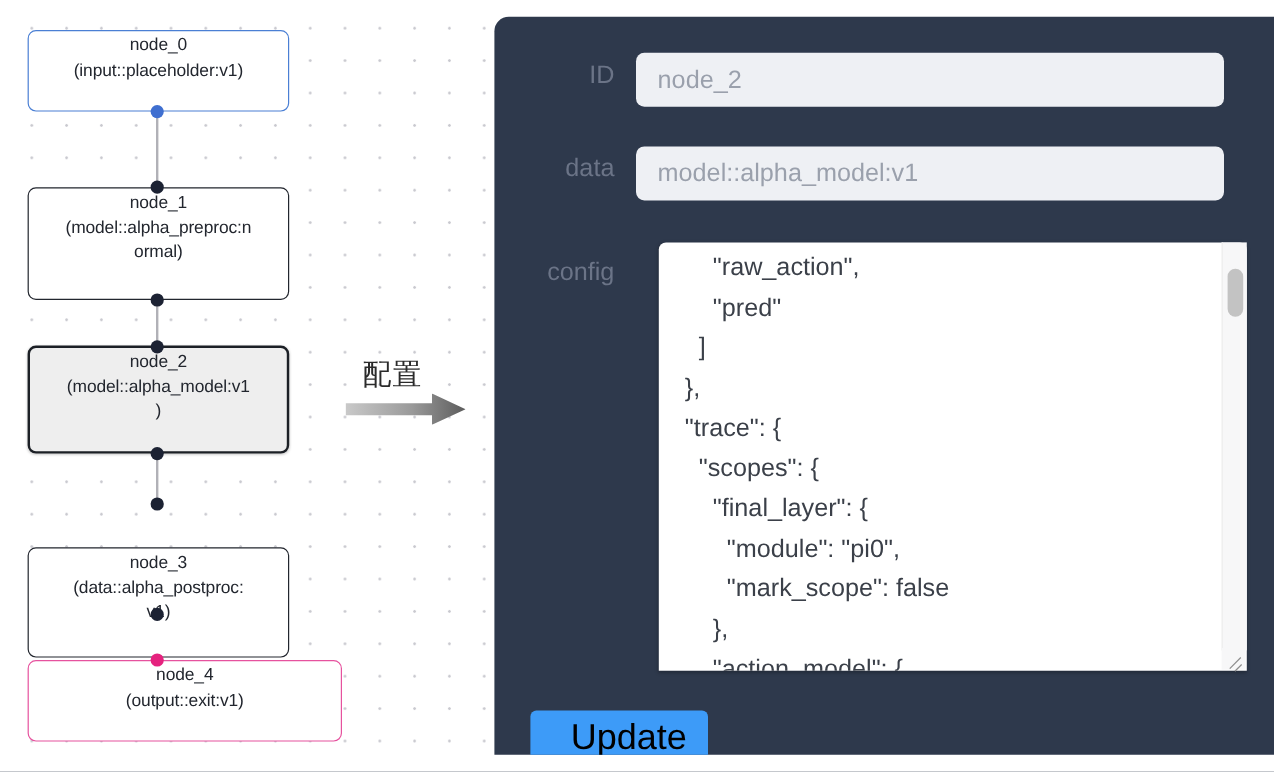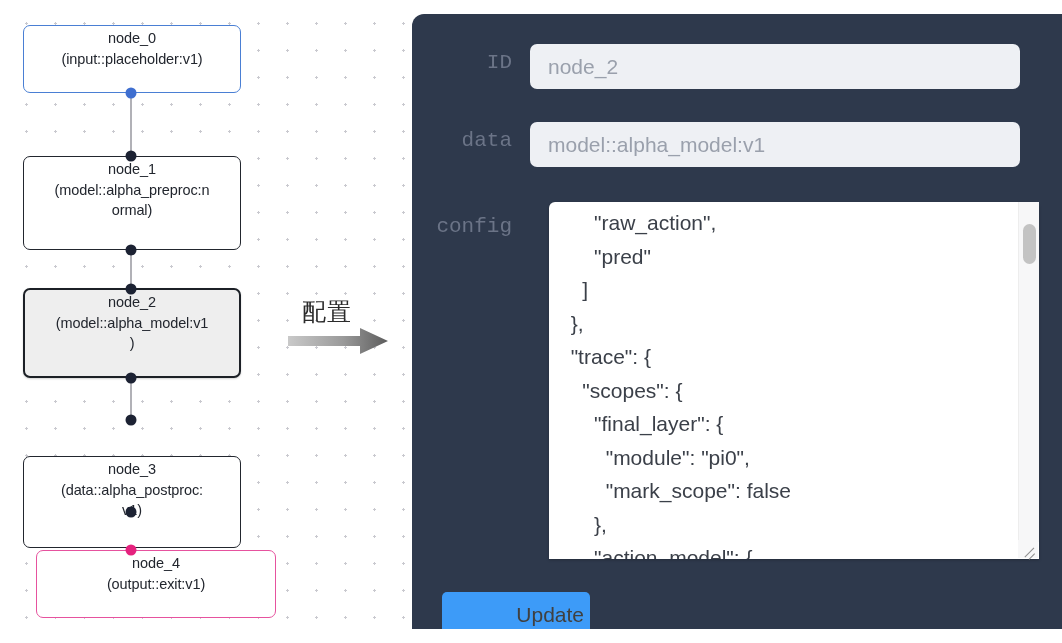--- a/index.html
+++ b/index.html
@@ -103,21 +103,20 @@
   .field-label {
     width: 100px;
     text-align: right;
     color: #6b7487;
     font-size: 21px;
     line-height: 1;
     padding-top: 8px;
     padding-right: 18px;
     box-sizing: border-box;
     user-select: none;
-    font-family: Liberation Mono, monospace;
   }
   .text-input {
     box-sizing: border-box;
     background: #eef0f4;
     border: none;
     border-radius: 7px;
     color: #9aa0ac;
     font-size: 21px;
     font-family: "Liberation Sans", sans-serif;
     padding: 0 18px;
@@ -193,24 +192,24 @@
 
   #update-button {
     position: absolute;
     left: 30px;
     top: 578px;
     width: 148px;
     height: 45px;
     background: #3d9bf8;
     border: none;
     border-radius: 5px;
-    color: #404040;
-    font-size: 21px;
+    color: #000000;
+    font-size: 30px;
     font-family: "Liberation Sans", sans-serif;
-    text-align: right;
+    text-align: center;
     padding-left: 22px;
     cursor: pointer;
   }
 </style>
 </head>
 <body>
 
 <div id="canvas">
 
   <div class="edge" style="left:130px; top:93px; height:62px;"></div>
@@ -241,21 +240,21 @@
   <div class="handle" style="left:131px; top:378px;"></div>
 
   <div class="node" style="left:23px; top:420px; width:218px; height:92px;margin-top:36px;">
     <span class="node-text">node_3
 (data::alpha_postproc:
 v1)</span>
   </div>
   <div class="handle" style="left:131px; top:420px;"></div>
   <div class="handle" style="left:131px; top:512px;"></div>
 
-  <div class="node output-node" style="left:23px; top:550px; width:240px; height:68px;margin-left:13px;">
+  <div class="node output-node" style="left:23px; top:550px; width:262px; height:68px;">
     <span class="node-text">node_4
 (output::exit:v1)</span>
   </div>
   <div class="handle pink" style="left:131px; top:550px;"></div>
 
   <div id="arrow-group">
     <div id="arrow-label">配置</div>
     <svg id="arrow-shape" width="100" height="26" viewBox="0 0 100 26">
       <defs>
         <linearGradient id="arrowGrad" x1="0" y1="0" x2="1" y2="0">

